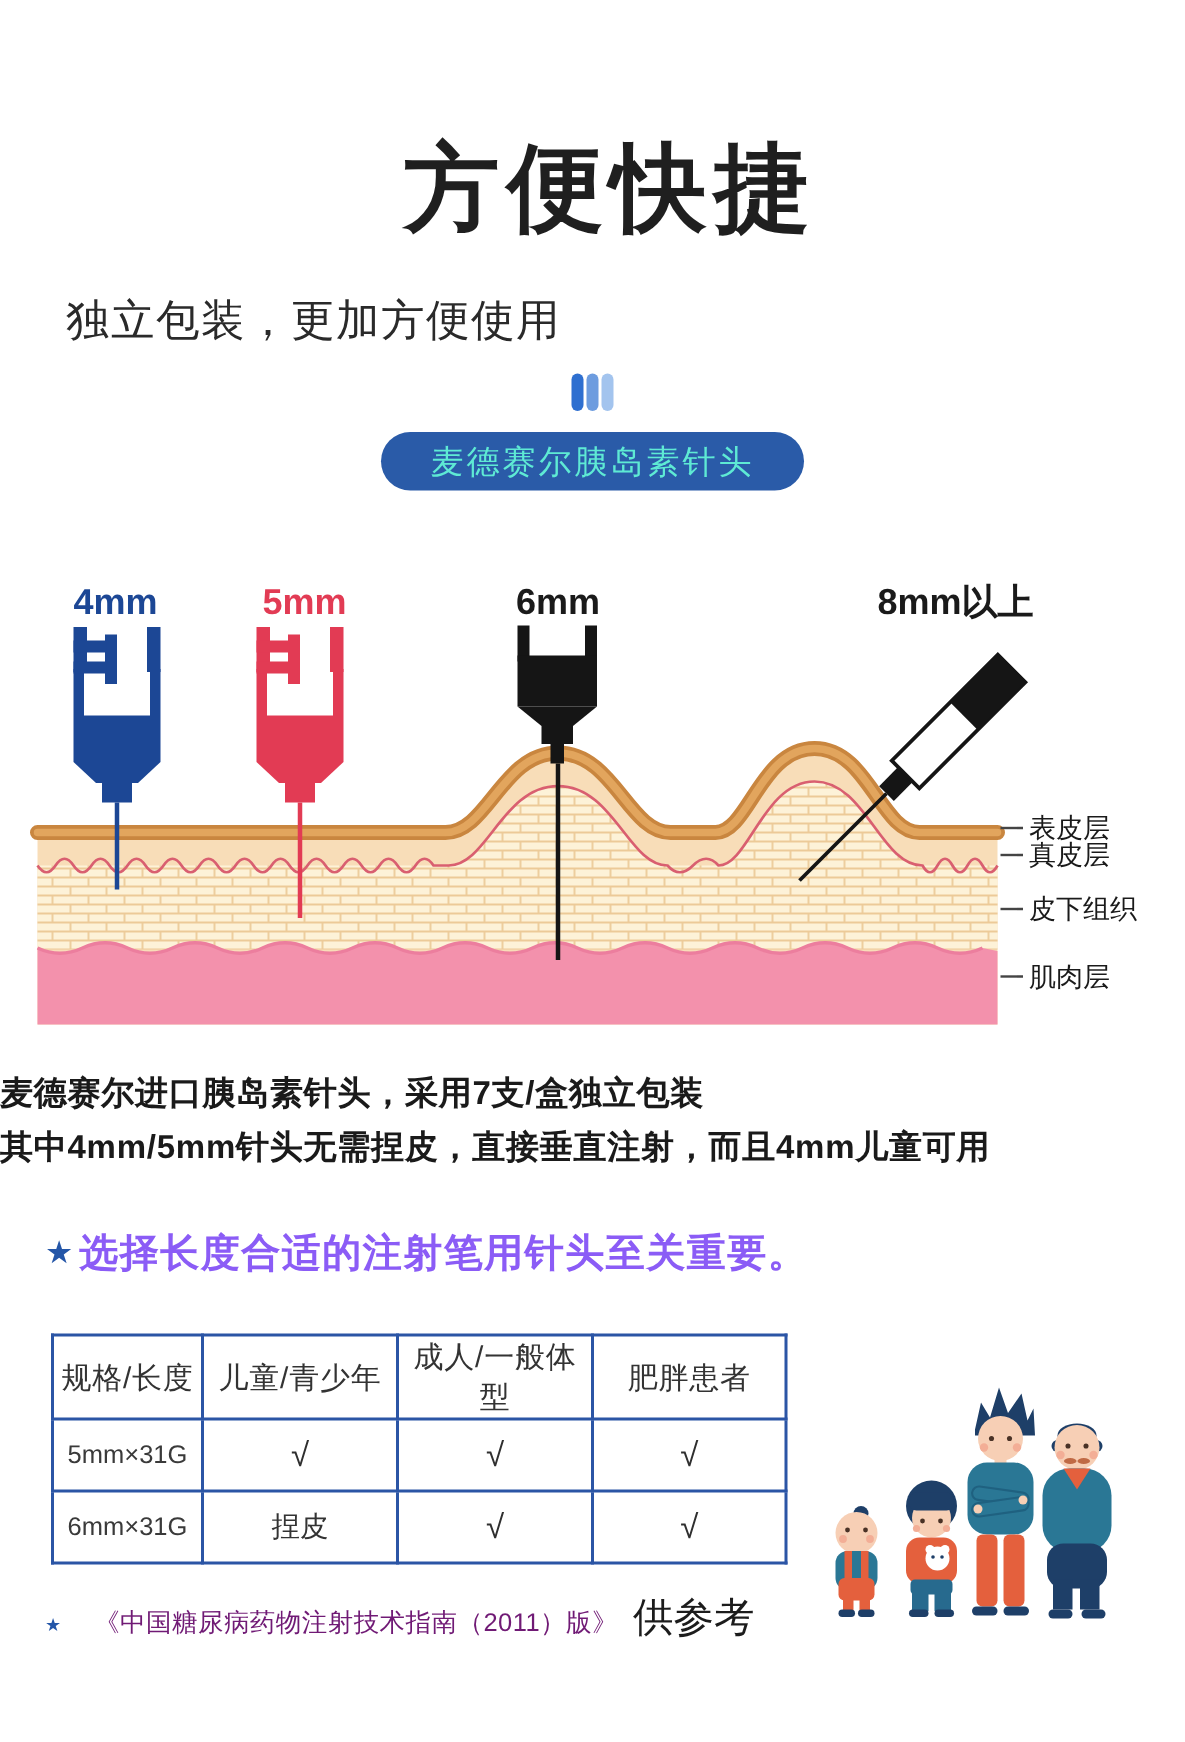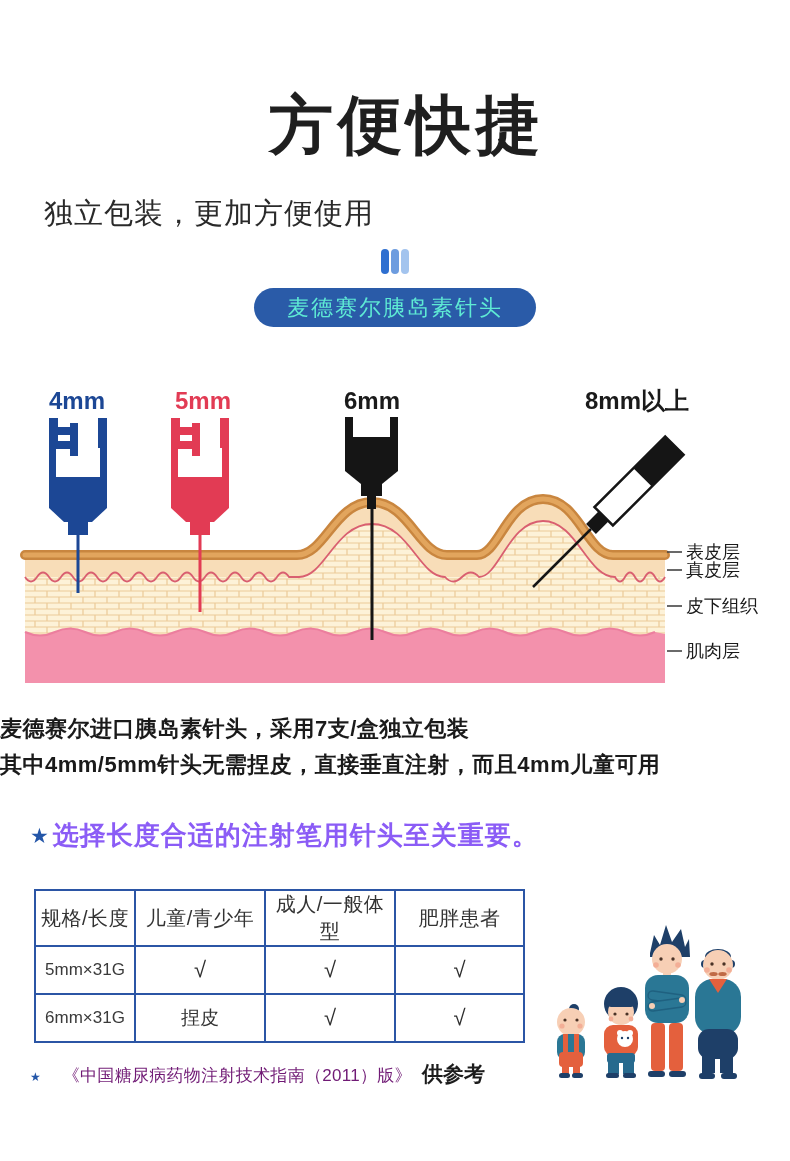--- a/index.html
+++ b/index.html
@@ -35,21 +35,21 @@
   table.spec th, table.spec td { border:2px solid #2b55a5; text-align:center; vertical-align:middle; color:#333; font-weight:400; }
   table.spec th { height:50px; font-size:20px; letter-spacing:0.5px; }
   table.spec td { height:48px; font-size:19px; }
   table.spec td.spec-col { font-size:17px; color:#3a3a3a; }
   table.spec td.check { font-size:22px; color:#2f2f2f; }
   col.c0 { width:100px; } col.c1 { width:130px; } col.c2 { width:130px; } col.c3 { width:129px; }
 
   .footnote { position:absolute; top:1060px; left:30px; display:flex; align-items:baseline; }
   .footnote .star { color:#2456a8; font-size:12px; margin-right:6px; }
   .footnote .src { font-size:17px; color:#701a75; letter-spacing:0.3px;margin-left:16px; }
-  .footnote .suffix { font-size:21px; color:#1c1c1c; margin-left:10px; font-weight:700; }
+  .footnote .suffix { font-size:27px; color:#1c1c1c; margin-left:10px; font-weight:400; }
 
   .family { position:absolute; top:915px; left:545px; width:220px; height:166px; }
 </style>
 </head>
 <body>
 
 <div class="page">
 
   <div class="title">方便快捷</div>
   <div class="subtitle">独立包装，更加方便使用</div>

